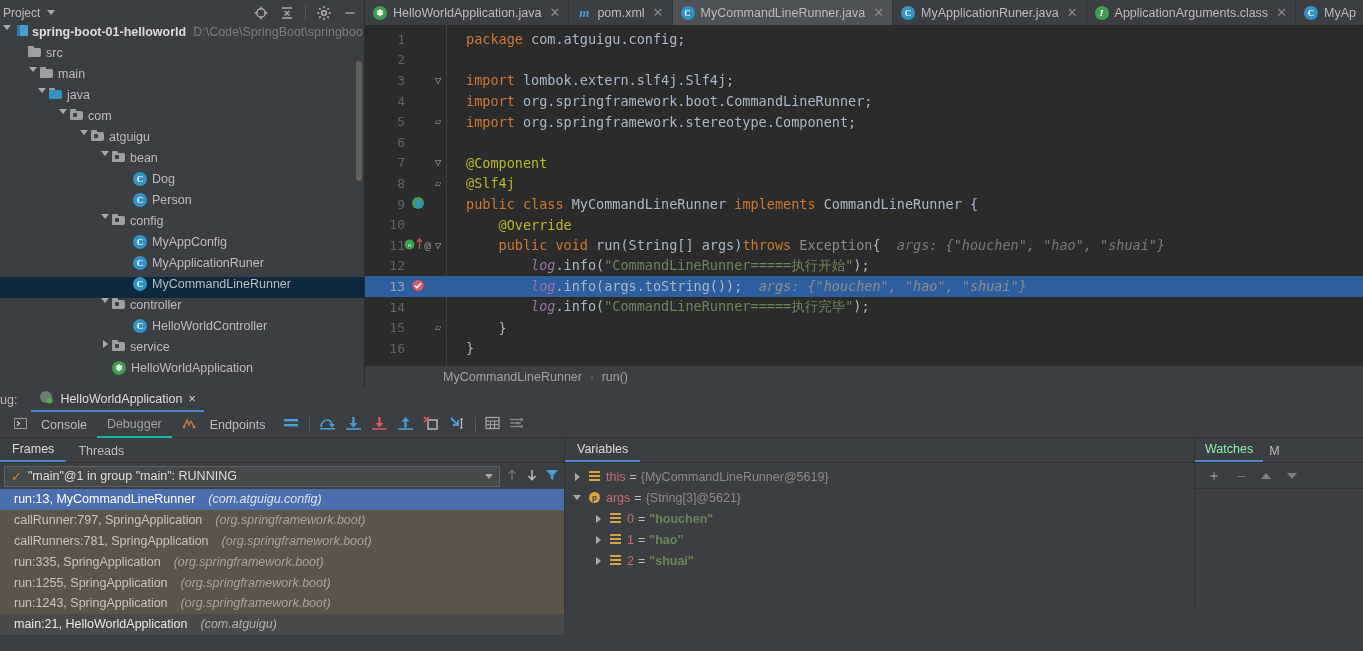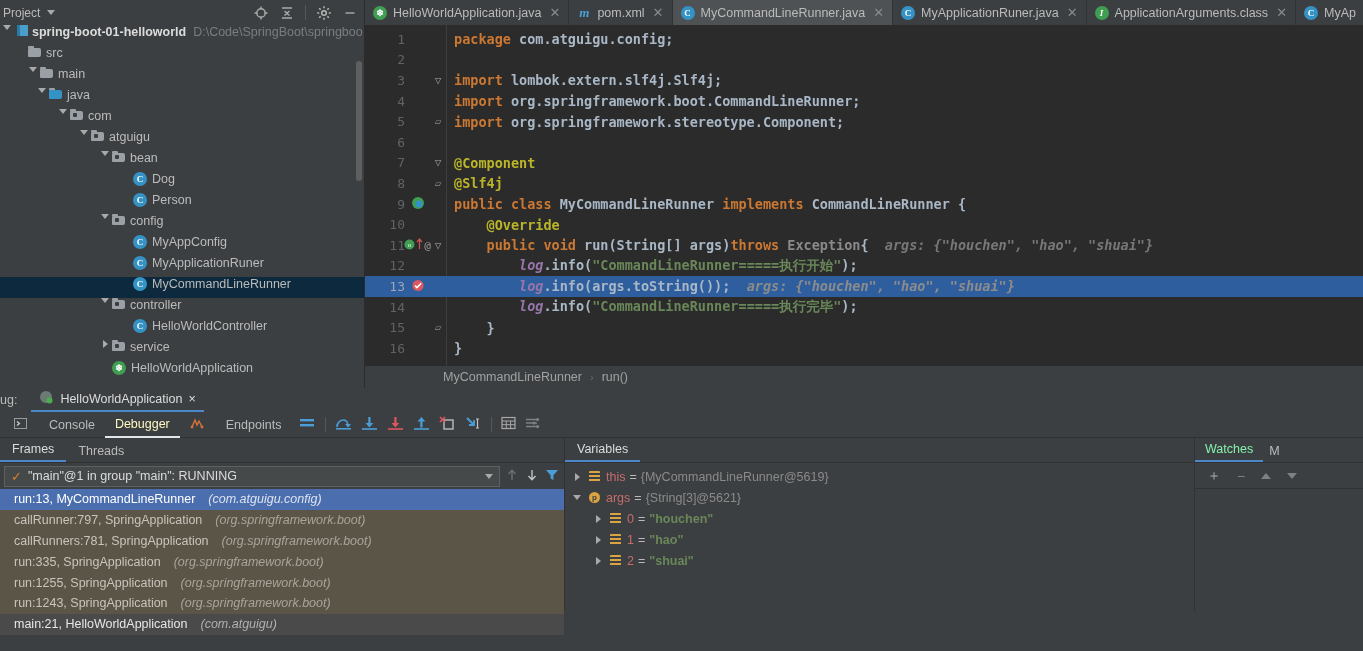--- a/index.html
+++ b/index.html
@@ -85,21 +85,21 @@
 
   
   .editor { flex:1 1 auto; background:#2b2b2b; position:relative; overflow:hidden; }
   .code { font-family:"DejaVu Sans Mono","Liberation Mono",monospace; font-size:13.5px; }
   .ln-row { position:relative; height:20.6px; display:flex; align-items:center; }
   .ln-row.hl { background:#2f5e9e; }
   .ln-num { width:40px; text-align:right; color:#606366; flex:0 0 40px; font-size:13px;
             font-family:"DejaVu Sans Mono","Liberation Mono",monospace; }
   .gut { width:25px; flex:0 0 25px; display:flex; align-items:center; justify-content:center; }
   .fold { width:16px; flex:0 0 16px; display:flex; align-items:center; justify-content:center; color:#8a8a8a; font-size:11px;}
-  .ctext { padding-left:8px; white-space:pre;font-weight:bold; }
+  .ctext { padding-left:20px; white-space:pre; }
   .kw { color:#cc7832; }
   .str { color:#6a8759; }
   .anno { color:#bbb529; }
   .cls { color:#a9b7c6; }
   .plain { color:#a9b7c6; }
   .fld { color:#9876aa; font-style:italic; }
   .hint { color:#787878; font-style:italic; }
   .hint2 { color:#8c8c8c; font-style:italic; }
   .excl { color:#8a8a8a; }
   .vertline { position:absolute; left:81px; top:0; bottom:0; width:1px; background:#3c3f41; }
@@ -110,22 +110,22 @@
   .codewrap { padding-top:4px; }
 
   
   .dbg { position:absolute; left:0; right:0; top:388px; bottom:0; background:#3c3f41; }
   .dbg-tabbar { display:flex; align-items:center; height:24px; background:#3c3f41; padding-left:0px;}
   .dbg-label { color:#bbbbbb; font-size:12.5px; padding-left:0px; }
   .dbg-runtab { display:flex; align-items:center; gap:6px; margin-left:14px; padding:0 8px;
                 height:24px; border-bottom:2px solid #4a88c7; font-size:12.5px; color:#dcdcdc;}
   .dbg-toolbar { display:flex; align-items:center; height:26px; gap:0px; padding-left:4px;
                  border-bottom:1px solid #323232; }
-  .dbg-tb-tab { display:flex; align-items:center; gap:22px; padding:0 10px; height:26px; font-size:12.5px; color:#bbbbbb;}
-  .dbg-tb-tab.active { border-bottom:2px solid #e5e5e5; color:#fef9c3;}
+  .dbg-tb-tab { display:flex; align-items:center; gap:14px; padding:0 10px; height:26px; font-size:12.5px; color:#bbbbbb;}
+  .dbg-tb-tab.active { border-bottom:2px solid #14b8a6; color:#a3a3a3;}
   .dbg-body { display:flex; height: 100%; }
 
   .frames-pane { width:565px; flex:0 0 565px; border-right:1px solid #323232; }
   .ft-tabs { display:flex; height:25px; align-items:flex-end; border-bottom:1px solid #323232; }
   .ft-tab { padding:0 12px 4px 12px; font-size:12.5px; color:#bbbbbb;}
   .ft-tab.active { color:#dcdcdc; border-bottom:2px solid #4a88c7;margin-top:31px; }
   .thread-row { display:flex; align-items:center; height:26px; padding:0 4px; gap:4px;}
   .thread-combo { flex:1 1 auto; height:21px; background:#45494a; border:1px solid #5e6060;
                   display:flex; align-items:center; padding:0 6px; gap:6px; font-size:12.5px; color:#dcdcdc;}
   .combo-caret { margin-left:auto; width:0;height:0;border-left:4px solid transparent;border-right:4px solid transparent;border-top:5px solid #a9a9a9;}

